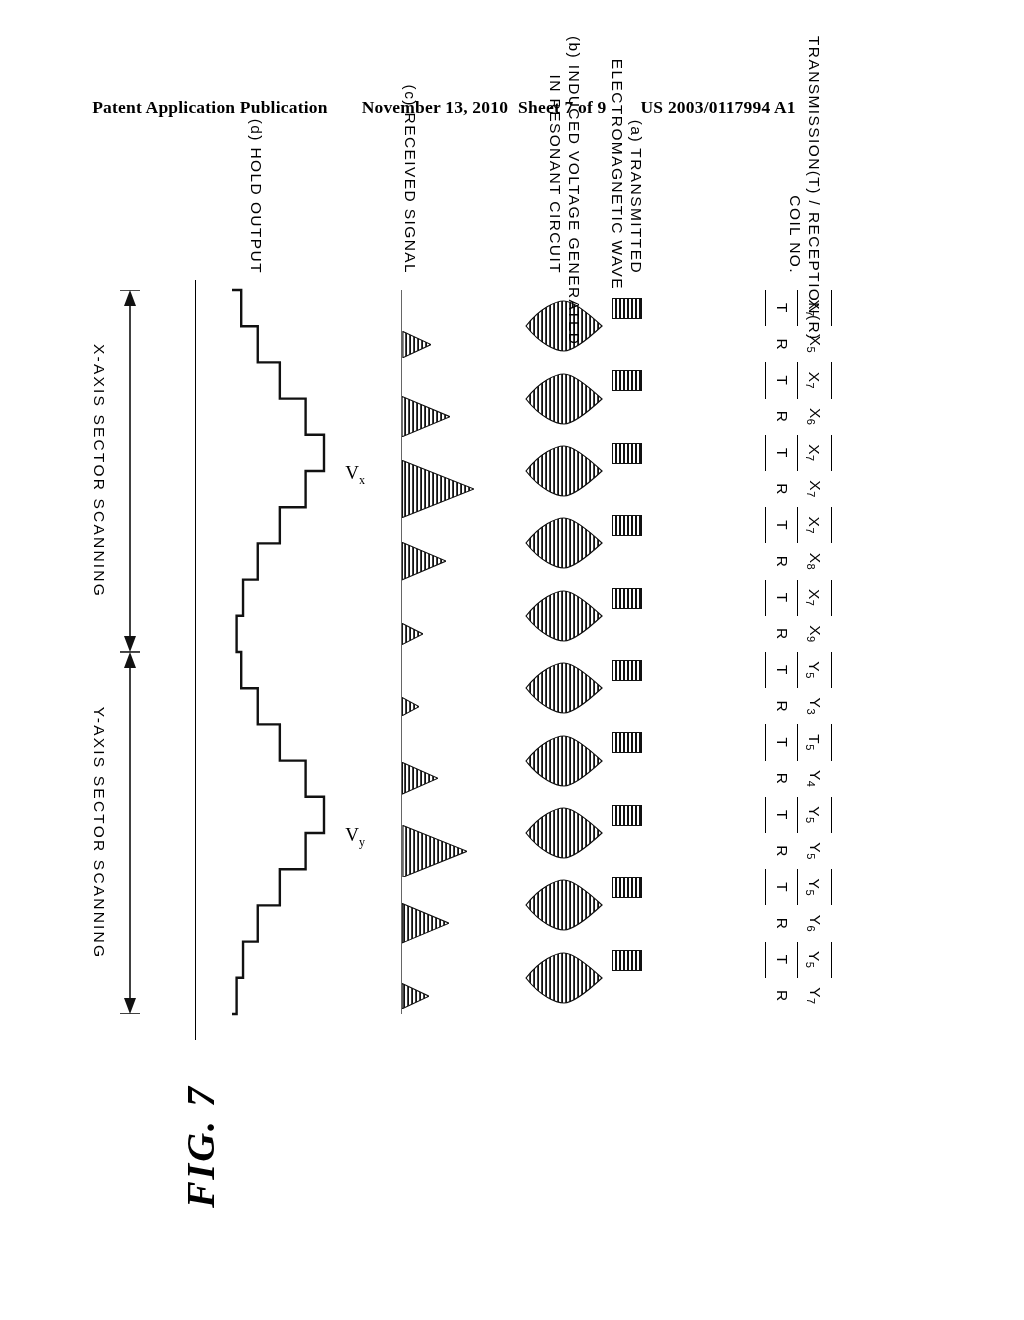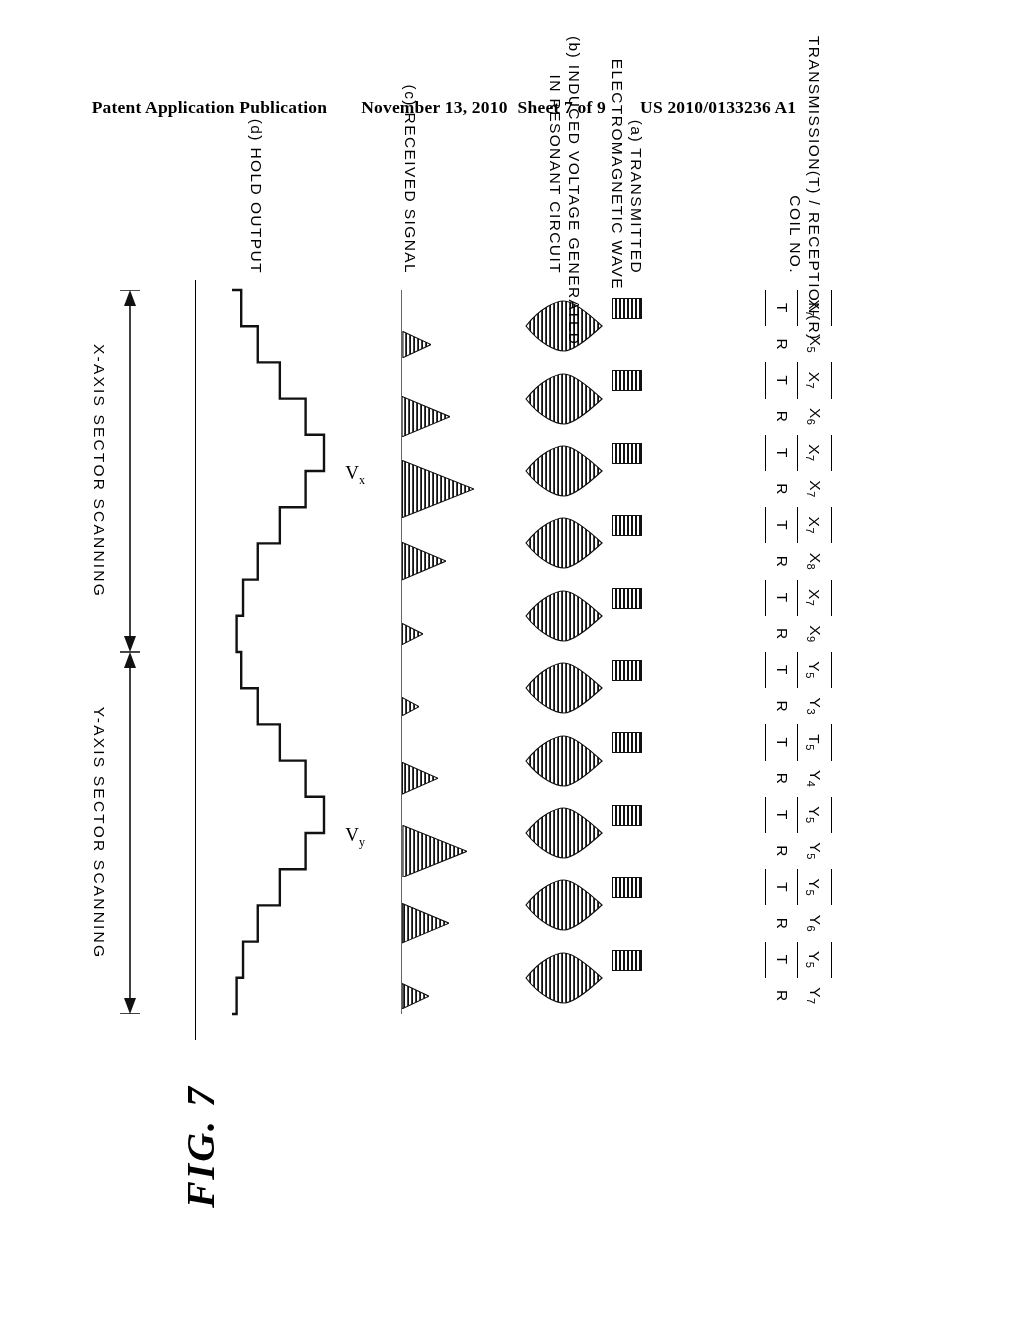--- a/index.html
+++ b/index.html
@@ -79,21 +79,21 @@
 </head>
 <body>
 
 <div id="pub-header">
   <span class="seg">Patent Application Publication</span>
   <span class="gap1"></span>
   <span class="seg">November 13, 2010</span>
   <span style="display:inline-block;width:10px;"></span>
   <span class="seg">Sheet 7 of 9</span>
   <span class="gap2"></span>
-  <span class="seg">US 2010/0133236 A1</span>
+  <span class="seg">US 2003/0117994 A1</span>
 </div>
 
 <div id="fig-title">
   <span>FIG. 7</span>
 </div>
 
 <div id="figwrap">
   <div id="fig">
 
     <div id="coil-table">

